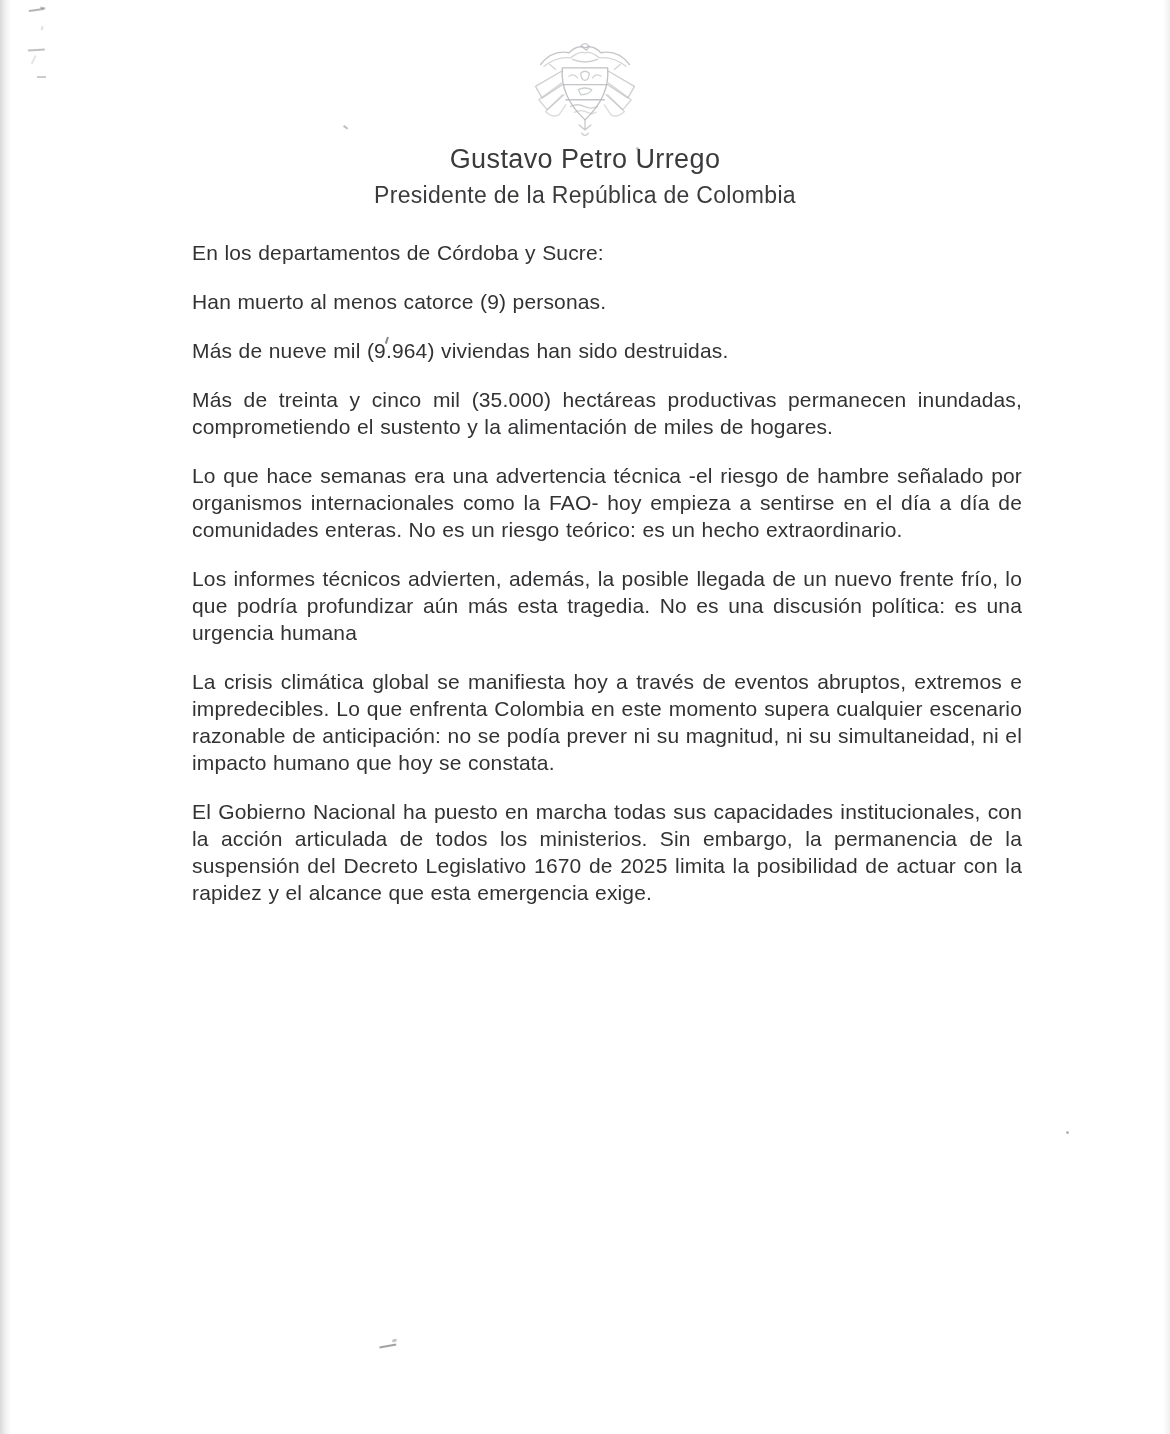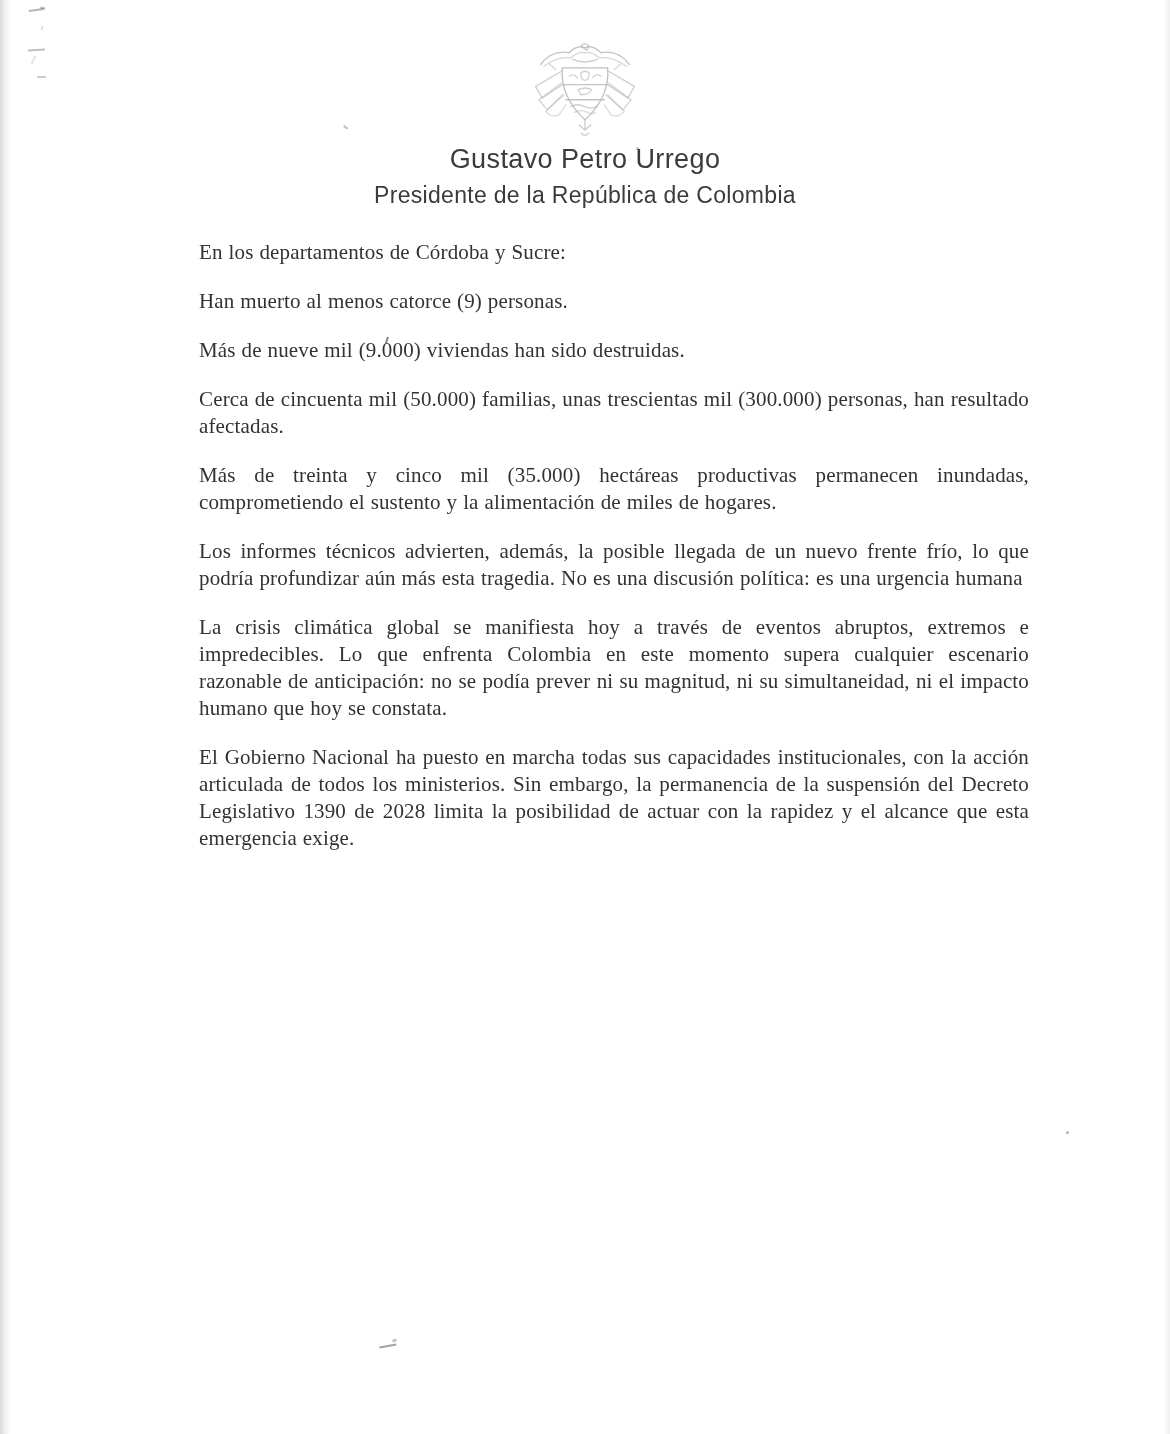--- a/index.html
+++ b/index.html
@@ -68,24 +68,23 @@
   .sender-title {
     margin-top: 7px;
     font-size: 23px;
     color: #3b3b3d;
     letter-spacing: .3px;
     text-align: center;
   }
 
   main.letter {
     position: absolute;
-    left: 199px;
+    left: 192px;
     top: 239px;
     width: 830px;
-    font-family: Liberation Serif, serif;
   }
   main.letter p {
     margin: 0 0 22px 0;
     font-size: 21px;
     line-height: 27px;
     color: #323234;
     letter-spacing: .15px;
     word-spacing: .5px;
     text-align: justify;
   }
@@ -143,21 +142,21 @@
         <path d="M75,100 L75,112 M68,106 L75,112 L82,106 M71,116 Q75,121 79,116" opacity=".75"></path>
       </svg>
     </div>
     <div class="sender-name">Gustavo Petro Urrego</div>
     <div class="sender-title">Presidente de la República de Colombia</div>
   </header>
 
   <main class="letter">
     <p>En los departamentos de Córdoba y Sucre:</p>
     <p>Han muerto al menos catorce (9) personas.</p>
-    <p>Más de nueve mil (9.000) viviendas han sido destruidas.</p>
-    <p>Cerca de cincuenta mil (50.000) familias, unas trescientas mil (300.000) personas, han resultado afectadas.</p>
+    <p>Más de nueve mil (9.964) viviendas han sido destruidas.</p>
     <p>Más de treinta y cinco mil (35.000) hectáreas productivas permanecen inundadas, comprometiendo el sustento y la alimentación de miles de hogares.</p>
+    <p>Lo que hace semanas era una advertencia técnica -el riesgo de hambre señalado por organismos internacionales como la FAO- hoy empieza a sentirse en el día a día de comunidades enteras. No es un riesgo teórico: es un hecho extraordinario.</p>
     <p>Los informes técnicos advierten, además, la posible llegada de un nuevo frente frío, lo que podría profundizar aún más esta tragedia. No es una discusión política: es una urgencia humana</p>
     <p>La crisis climática global se manifiesta hoy a través de eventos abruptos, extremos e impredecibles. Lo que enfrenta Colombia en este momento supera cualquier escenario razonable de anticipación: no se podía prever ni su magnitud, ni su simultaneidad, ni el impacto humano que hoy se constata.</p>
-    <p>El Gobierno Nacional ha puesto en marcha todas sus capacidades institucionales, con la acción articulada de todos los ministerios. Sin embargo, la permanencia de la suspensión del Decreto Legislativo 1390 de 2028 limita la posibilidad de actuar con la rapidez y el alcance que esta emergencia exige.</p>
+    <p>El Gobierno Nacional ha puesto en marcha todas sus capacidades institucionales, con la acción articulada de todos los ministerios. Sin embargo, la permanencia de la suspensión del Decreto Legislativo 1670 de 2025 limita la posibilidad de actuar con la rapidez y el alcance que esta emergencia exige.</p>
   </main>
 
 </div>
 
 </body></html>

